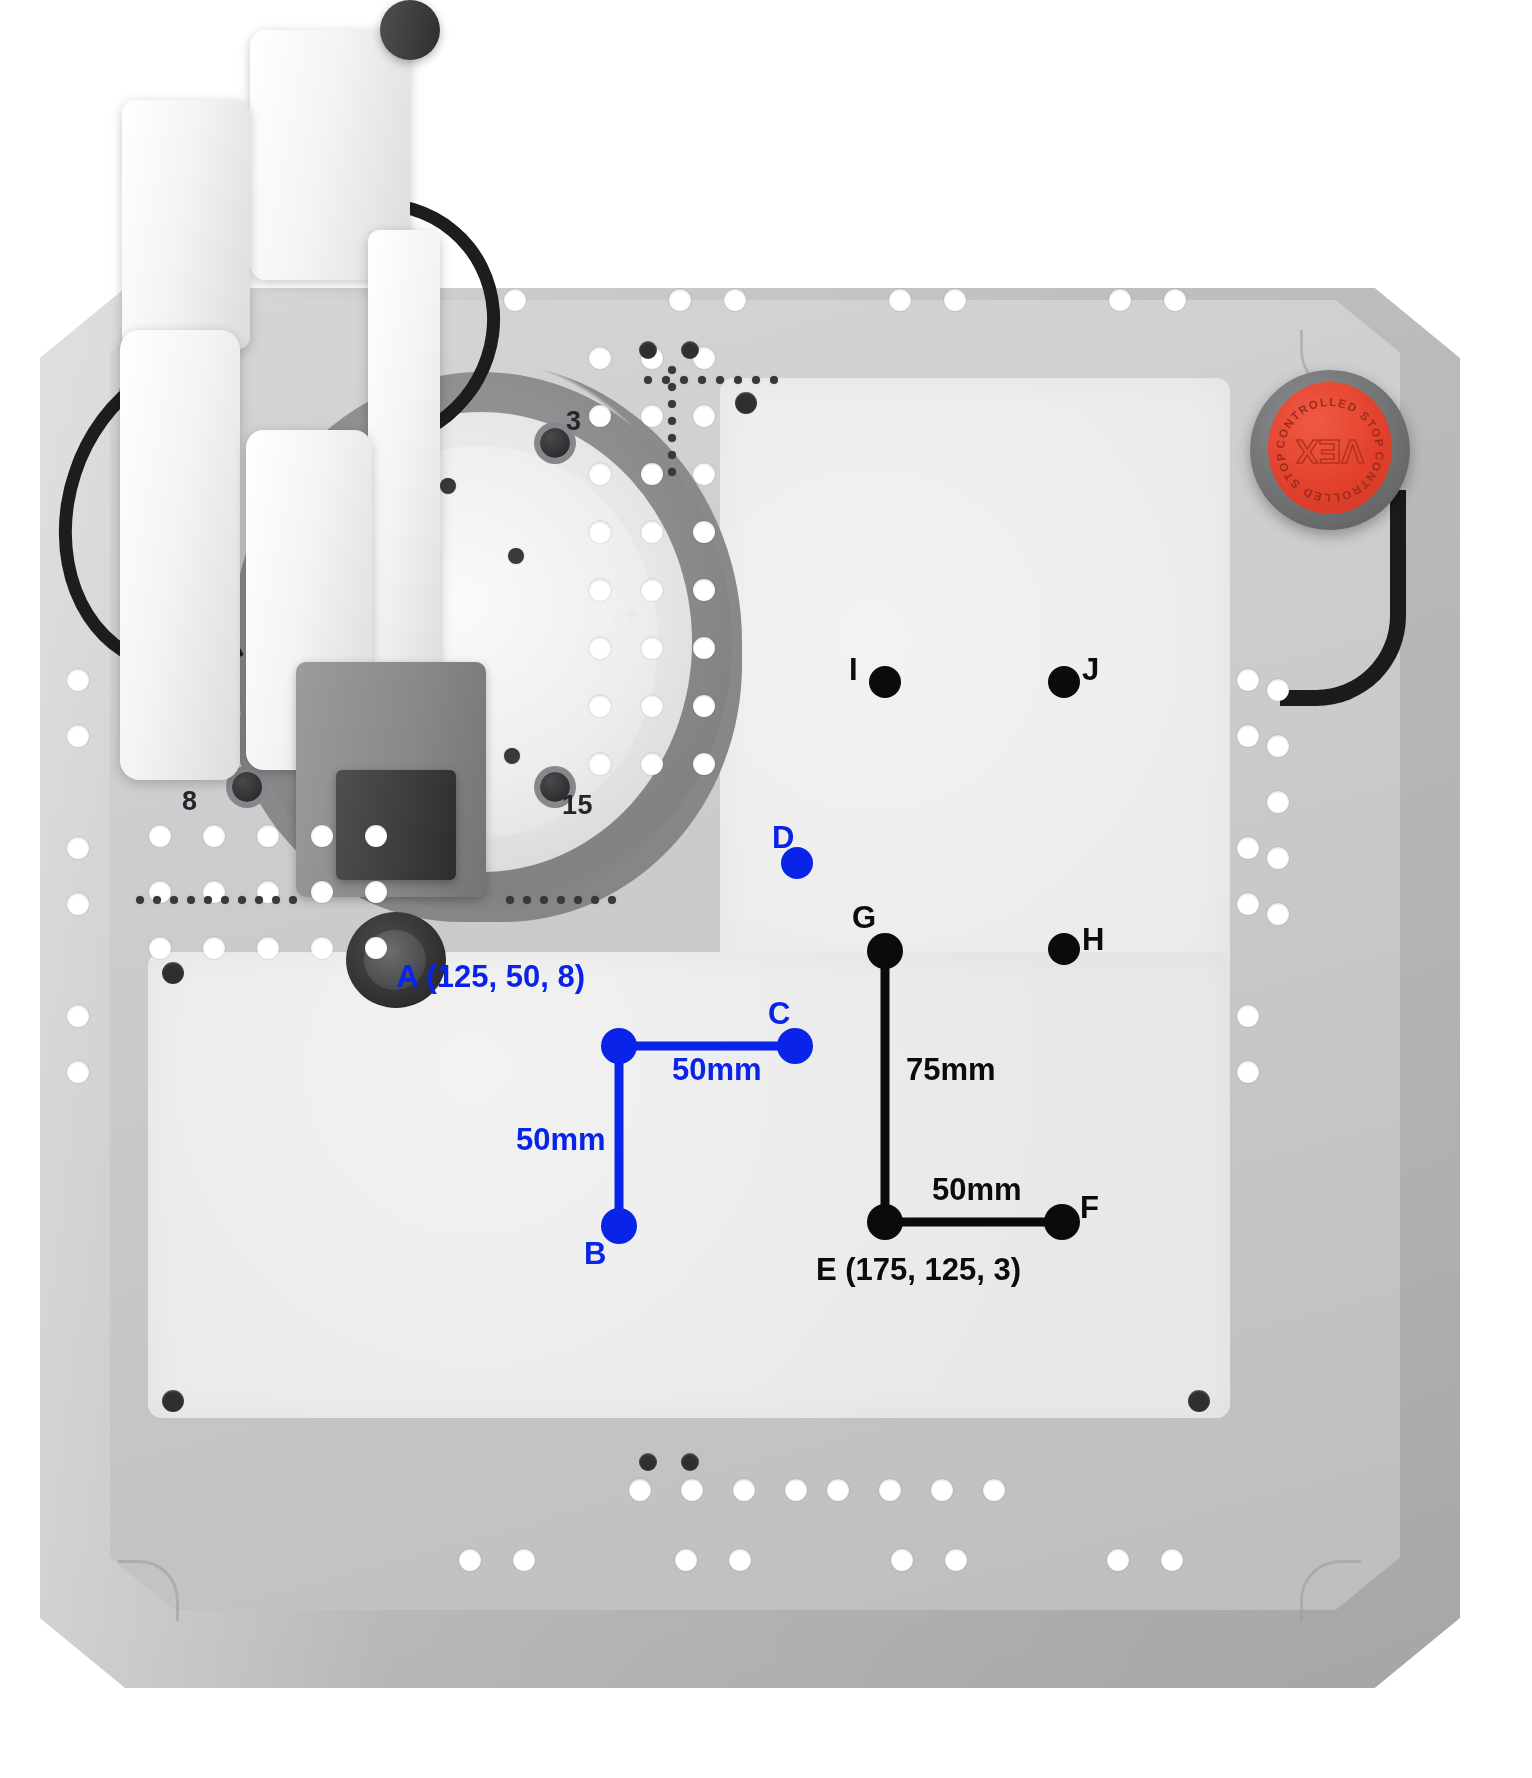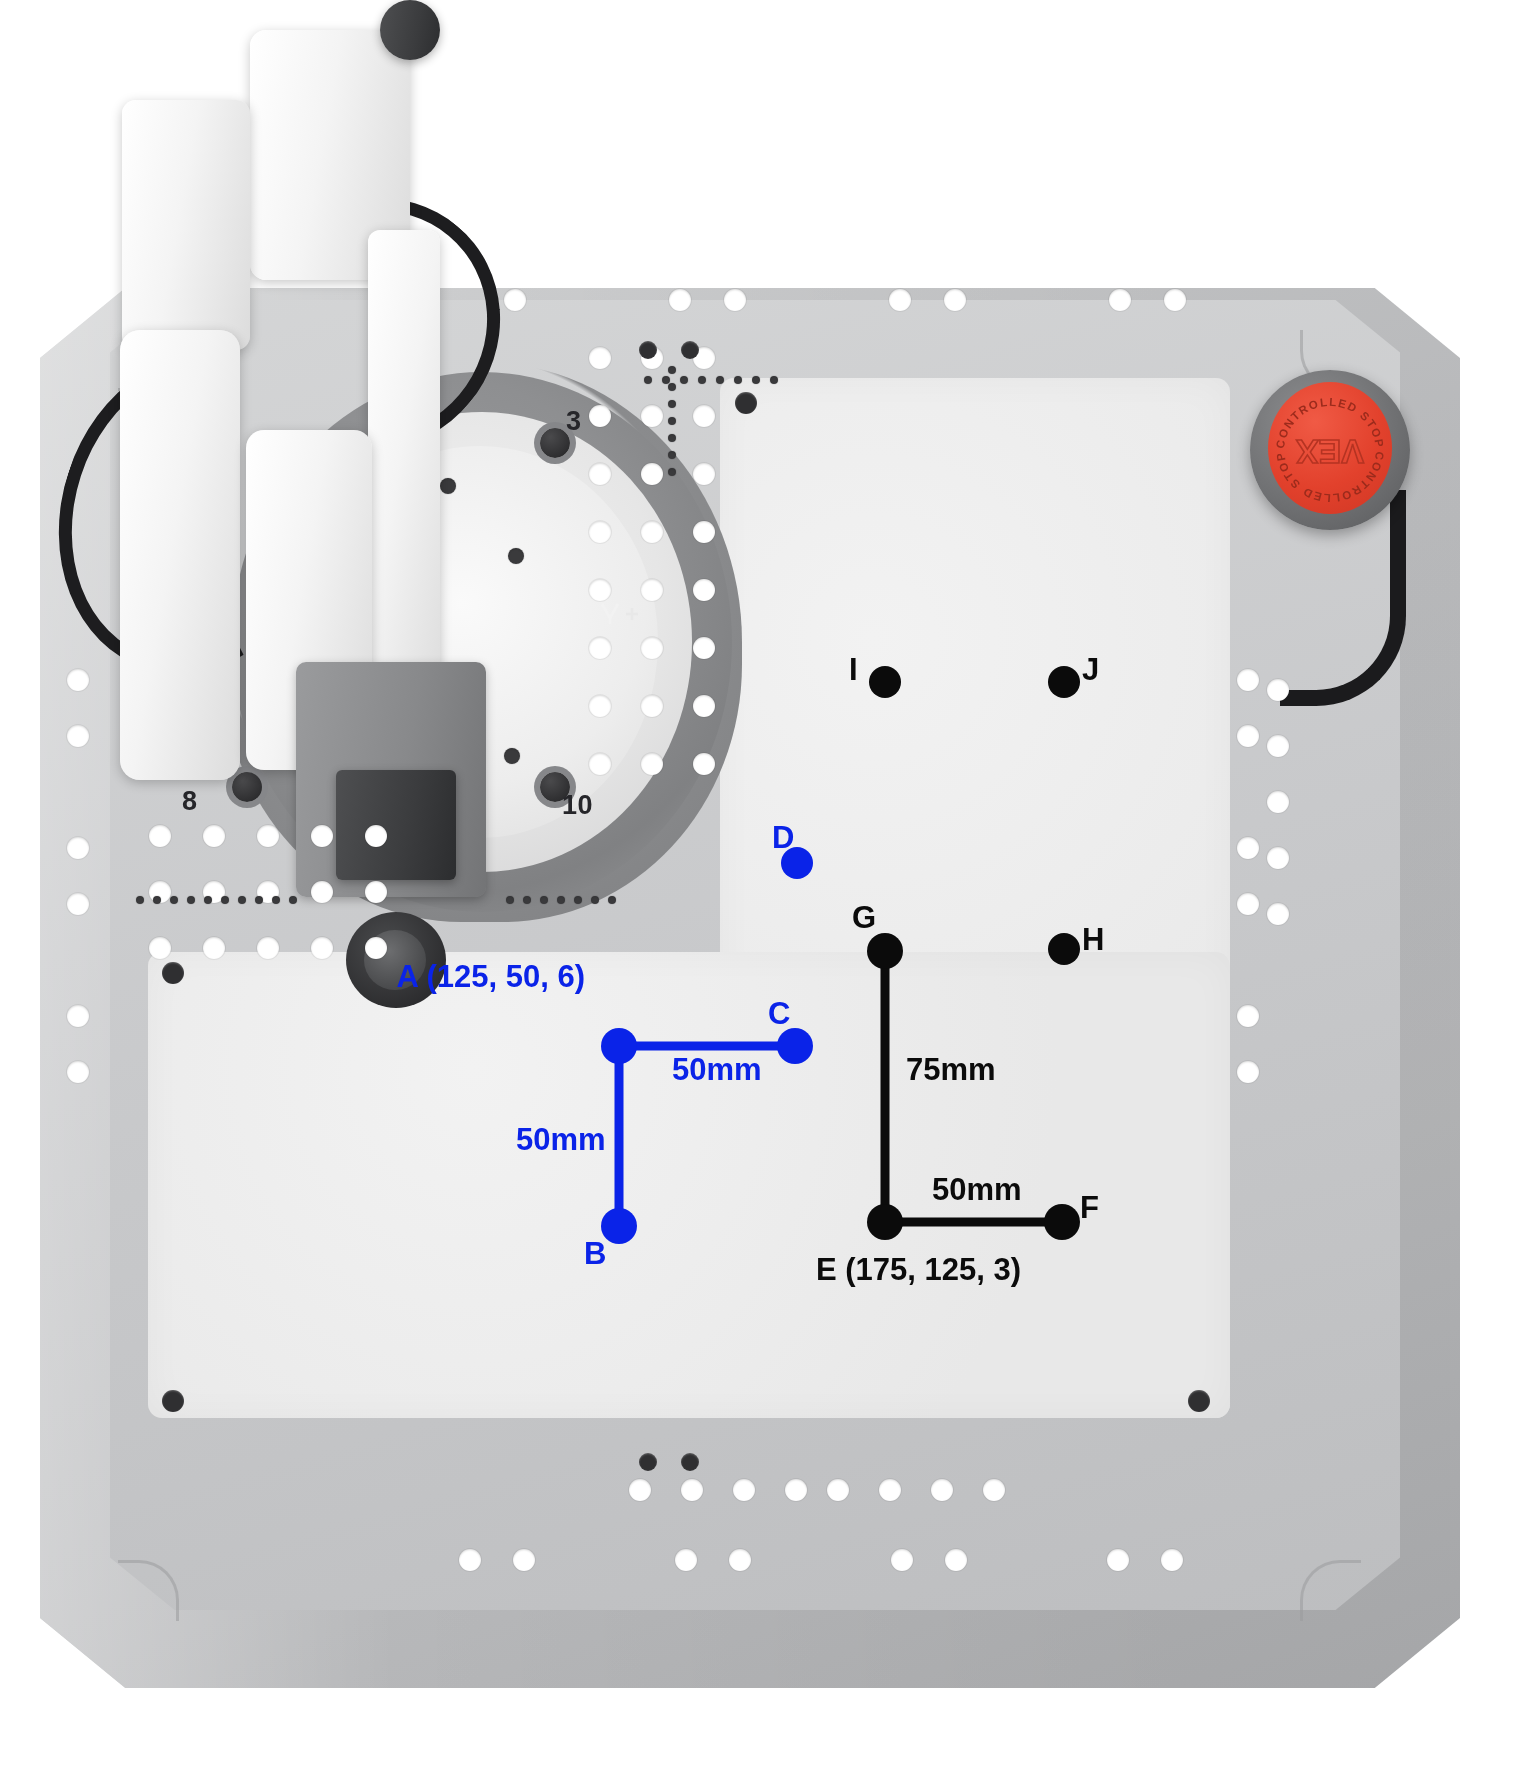--- a/index.html
+++ b/index.html
@@ -111,21 +111,21 @@
   <div class="base-ring"></div>
   <div class="base-ring2"></div>
   <div class="base-ring3"></div>
 
   <div class="base-boss" style="left:540px;top:428px;"></div>
   <div class="base-boss" style="left:540px;top:772px;"></div>
   <div class="base-boss" style="left:232px;top:772px;"></div>
 
   <div class="base-num" style="left:566px;top:406px;">3</div>
   <div class="base-num" style="left:182px;top:786px;">8</div>
-  <div class="base-num" style="left:562px;top:790px;">10</div>
+  <div class="base-num" style="left:562px;top:790px;">15</div>
 
   <div class="crosshair" style="left:598px;top:598px;">
     <svg width="44" height="30" viewBox="0 0 44 30">
         <path d="M4 6 L12 20 M20 6 L12 20 M12 20 L12 26" stroke="#f2f2f2" stroke-width="2.6" fill="none"></path>
         <path d="M28 16 L40 16 M34 10 L34 22" stroke="#e8e8e8" stroke-width="2.6"></path>
       </svg>
   </div>
 
   <div class="hole" style="left:508px;top:548px;width:16px;height:16px;background:#3a3a3c;"></div>
   <div class="hole" style="left:296px;top:688px;width:16px;height:16px;background:#3a3a3c;"></div>
@@ -182,21 +182,21 @@
       <line x1="885" y1="1222" x2="1062" y2="1222" stroke="#0b0b0b" stroke-width="9"></line>
       <circle cx="885" cy="951" r="18" fill="#0b0b0b"></circle>
       <circle cx="885" cy="1222" r="18" fill="#0b0b0b"></circle>
       <circle cx="1062" cy="1222" r="18" fill="#0b0b0b"></circle>
       <circle cx="1064" cy="949" r="16" fill="#0b0b0b"></circle>
       <circle cx="885" cy="682" r="16" fill="#0b0b0b"></circle>
       <circle cx="1064" cy="682" r="16" fill="#0b0b0b"></circle>
     </g>
   </svg>
 
-  <div class="ann-label blue" style="left:585px;top:995px;font-size:31px;transform:translate(-100%,-100%);padding-right:0;">A (125, 50, 6)</div>
+  <div class="ann-label blue" style="left:585px;top:995px;font-size:31px;transform:translate(-100%,-100%);padding-right:0;">A (125, 50, 8)</div>
   <div class="ann-label blue" style="left:584px;top:1236px;font-size:31px;">B</div>
   <div class="ann-label blue" style="left:768px;top:996px;font-size:31px;">C</div>
   <div class="ann-label blue" style="left:772px;top:820px;font-size:31px;">D</div>
   <div class="ann-label blue" style="left:672px;top:1052px;font-size:31px;">50mm</div>
   <div class="ann-label blue" style="left:516px;top:1122px;font-size:31px;">50mm</div>
 
   <div class="ann-label black" style="left:852px;top:900px;font-size:31px;">G</div>
   <div class="ann-label black" style="left:1082px;top:922px;font-size:31px;">H</div>
   <div class="ann-label black" style="left:849px;top:652px;font-size:31px;">I</div>
   <div class="ann-label black" style="left:1082px;top:652px;font-size:31px;">J</div>

